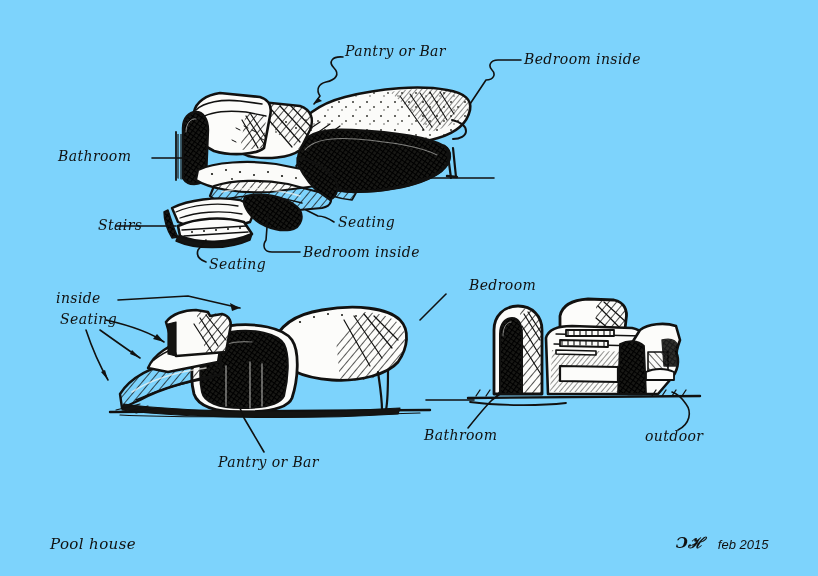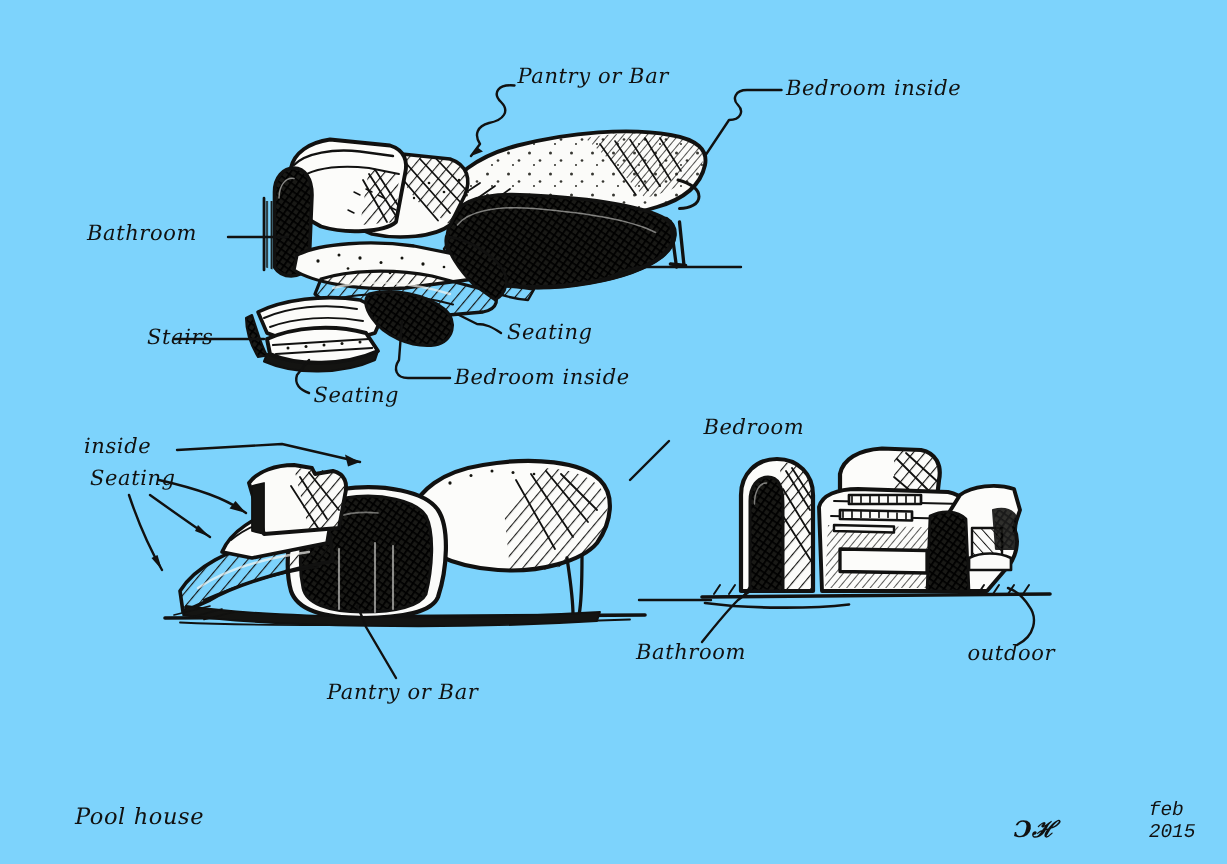--- a/index.html
+++ b/index.html
@@ -39,25 +39,24 @@
     font-size: 15px;
   }
   .sig-name {
     font-family: "DejaVu Serif", serif;
     font-style: italic;
     font-weight: bold;
     font-size: 15px;
     color: #111110;
   }
   .sig-date {
-    font-family: Liberation Mono, monospace;
+    font-family: Liberation Sans, sans-serif;
     font-style: italic;
     font-size: 13px;
     color: #111110;
-    margin-left: 48px;
   }
   #signature-block {
     position: absolute;
     display: flex;
     align-items: flex-end;
     gap: 14px;
   }
 </style>
 </head>
 <body>

